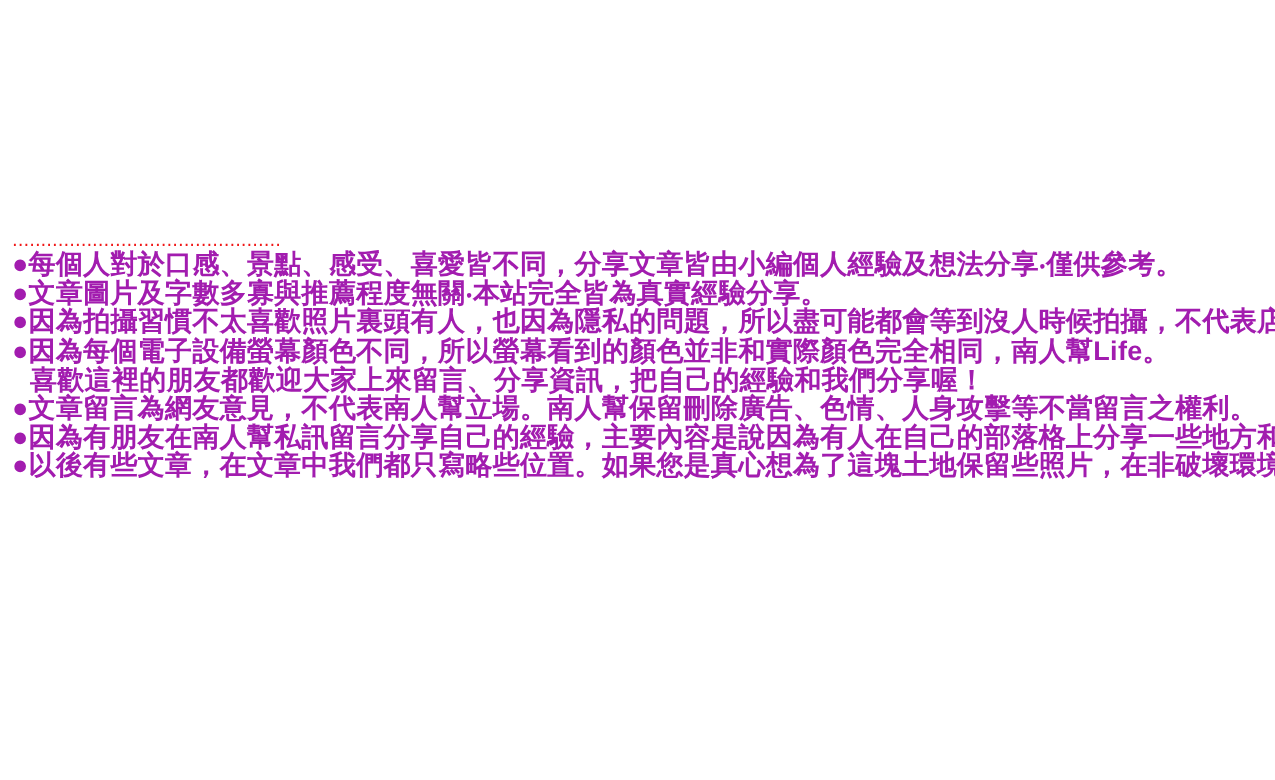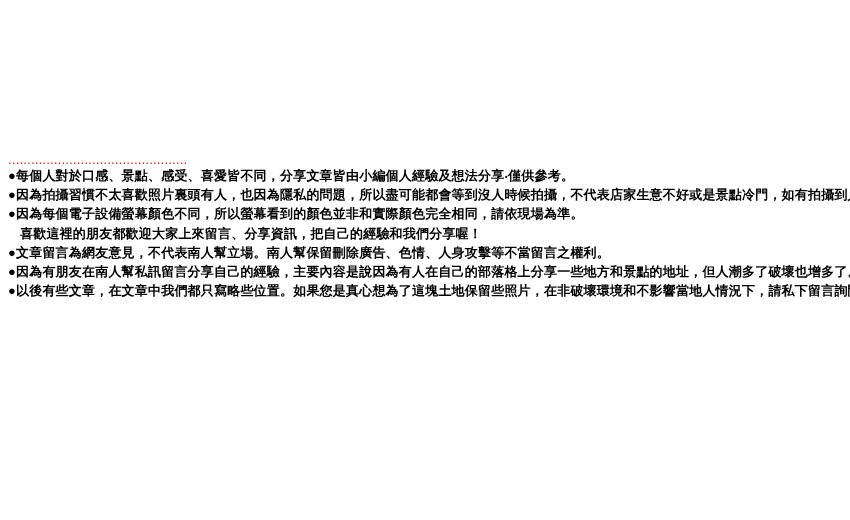--- a/index.html
+++ b/index.html
@@ -29,39 +29,40 @@
     color: #f01818;
     font-size: 12px;
     line-height: 10px;
     letter-spacing: 0px;
     white-space: nowrap;
     overflow: hidden;
     height: 12px;
     font-family: "DejaVu Sans", "Liberation Sans", sans-serif;
   }
   .notice-line {
-    color: #000000;
-    font-size: 13px;
+    color: #a21caf;
+    font-size: 18px;
     line-height: 19.2px;
     white-space: nowrap;
     font-weight: 600;
-    font-family: Liberation Mono, monospace;
+    font-family: Liberation Sans, sans-serif;
     letter-spacing: 0.2px;
   }
   .notice-line.indent {
     padding-left: 12px;
   }
 </style>
 </head>
 <body>
 
 <div class="page">
   <div class="notice-block">
     <div class="dotted-rule">...............................................</div>
     <div class="notice-line">●每個人對於口感、景點、感受、喜愛皆不同，分享文章皆由小編個人經驗及想法分享‧僅供參考。</div>
+    <div class="notice-line">●文章圖片及字數多寡與推薦程度無關‧本站完全皆為真實經驗分享。</div>
     <div class="notice-line">●因為拍攝習慣不太喜歡照片裏頭有人，也因為隱私的問題，所以盡可能都會等到沒人時候拍攝，不代表店家生意不好或是景點冷門，如有拍攝到人，多數皆會將人做難處理。</div>
-    <div class="notice-line">●因為每個電子設備螢幕顏色不同，所以螢幕看到的顏色並非和實際顏色完全相同，請依現場為準。</div>
+    <div class="notice-line">●因為每個電子設備螢幕顏色不同，所以螢幕看到的顏色並非和實際顏色完全相同，南人幫Life。</div>
     <div class="notice-line indent">喜歡這裡的朋友都歡迎大家上來留言、分享資訊，把自己的經驗和我們分享喔！</div>
     <div class="notice-line">●文章留言為網友意見，不代表南人幫立場。南人幫保留刪除廣告、色情、人身攻擊等不當留言之權利。</div>
     <div class="notice-line">●因為有朋友在南人幫私訊留言分享自己的經驗，主要內容是說因為有人在自己的部落格上分享一些地方和景點的地址，但人潮多了破壞也增多了。所以小編希望盡點自己的力量，</div>
     <div class="notice-line">●以後有些文章，在文章中我們都只寫略些位置。如果您是真心想為了這塊土地保留些照片，在非破壞環境和不影響當地人情況下，請私下留言詢問正確位置，感謝.....</div>
   </div>
 </div>
 
 </body></html>

